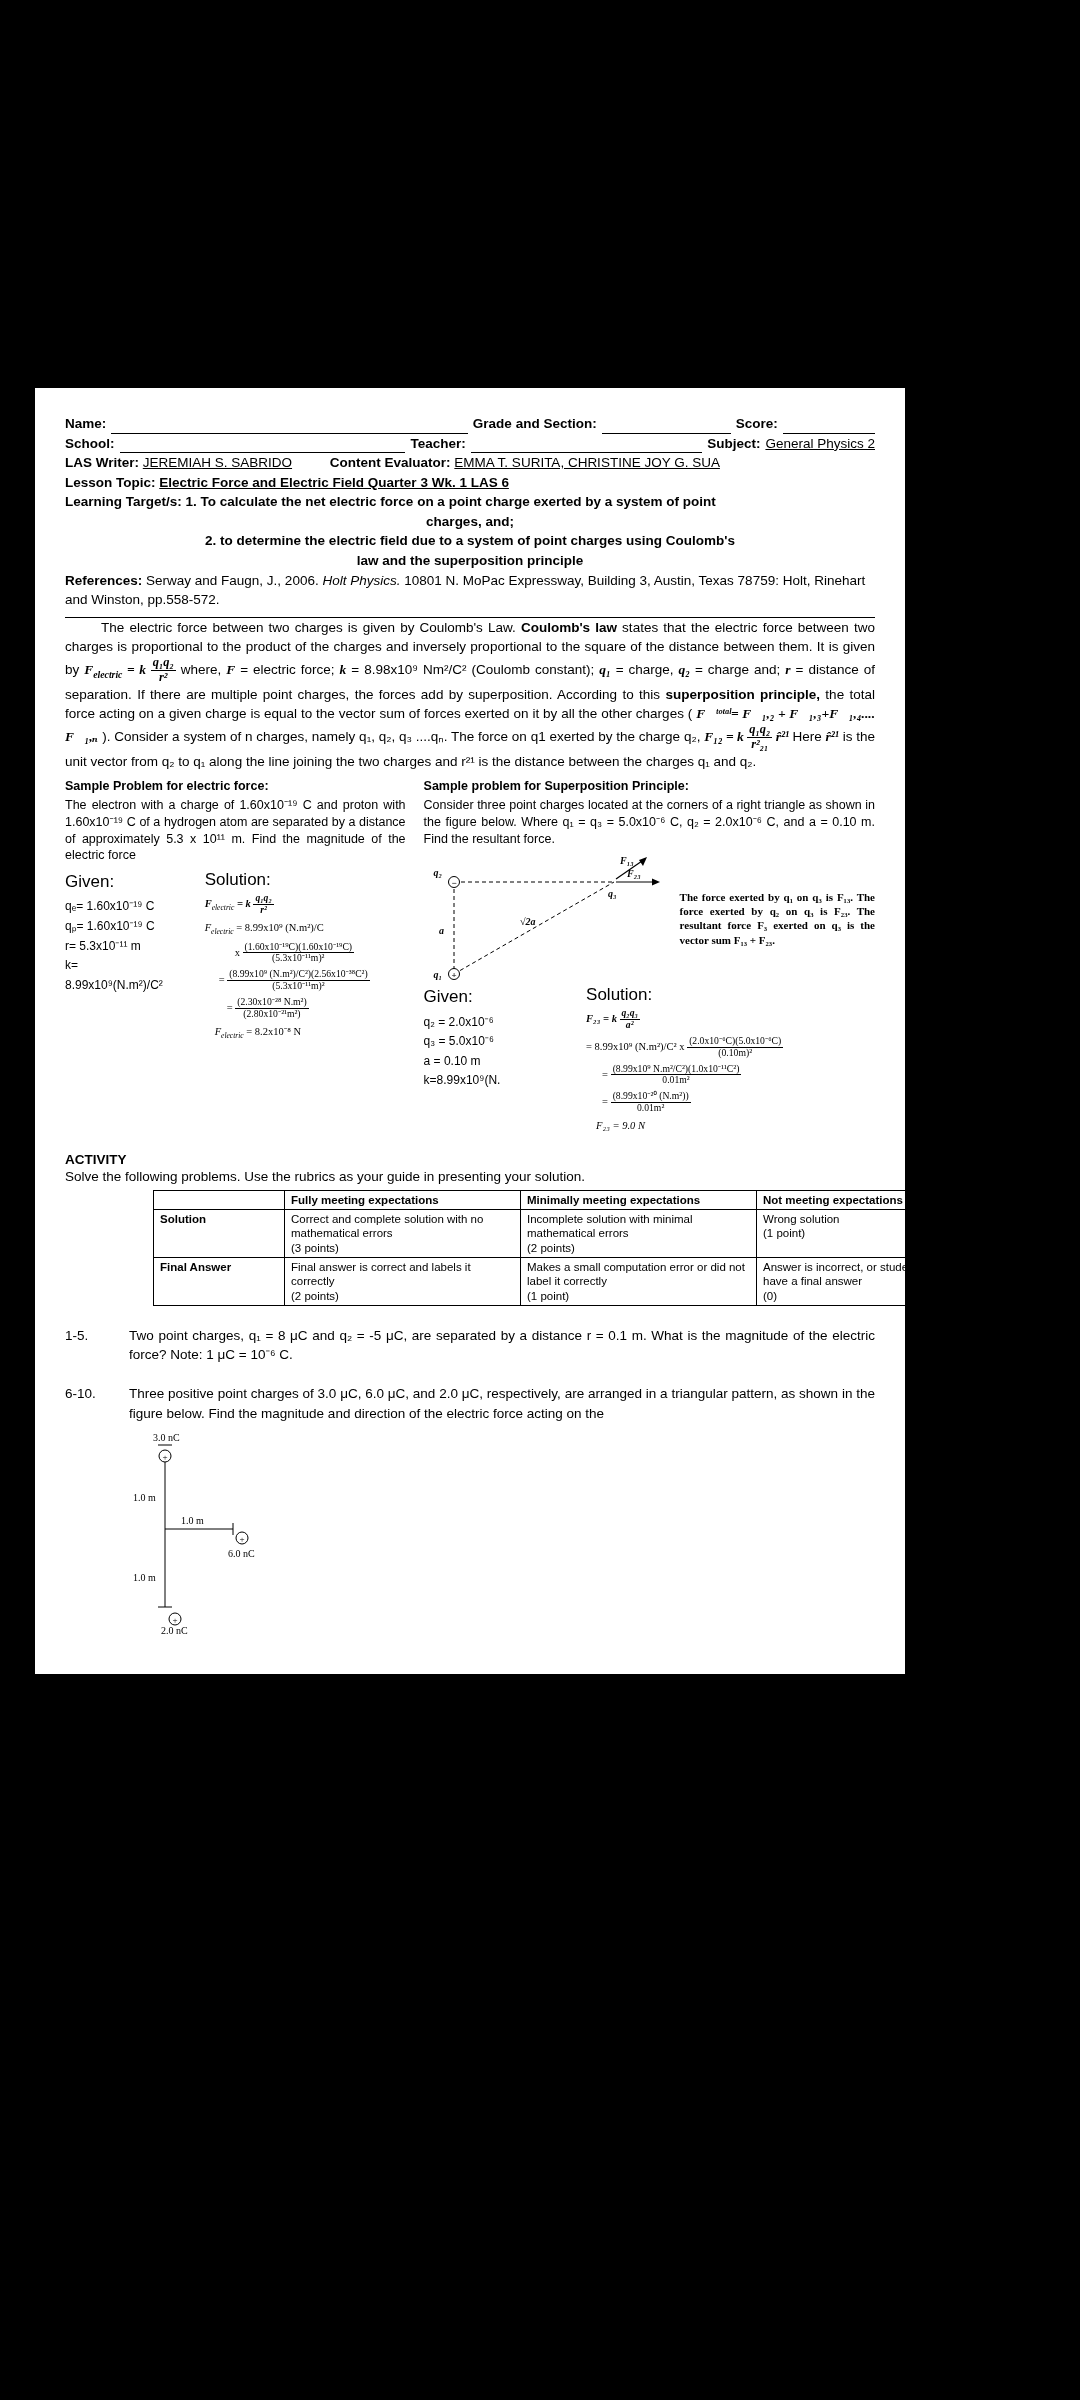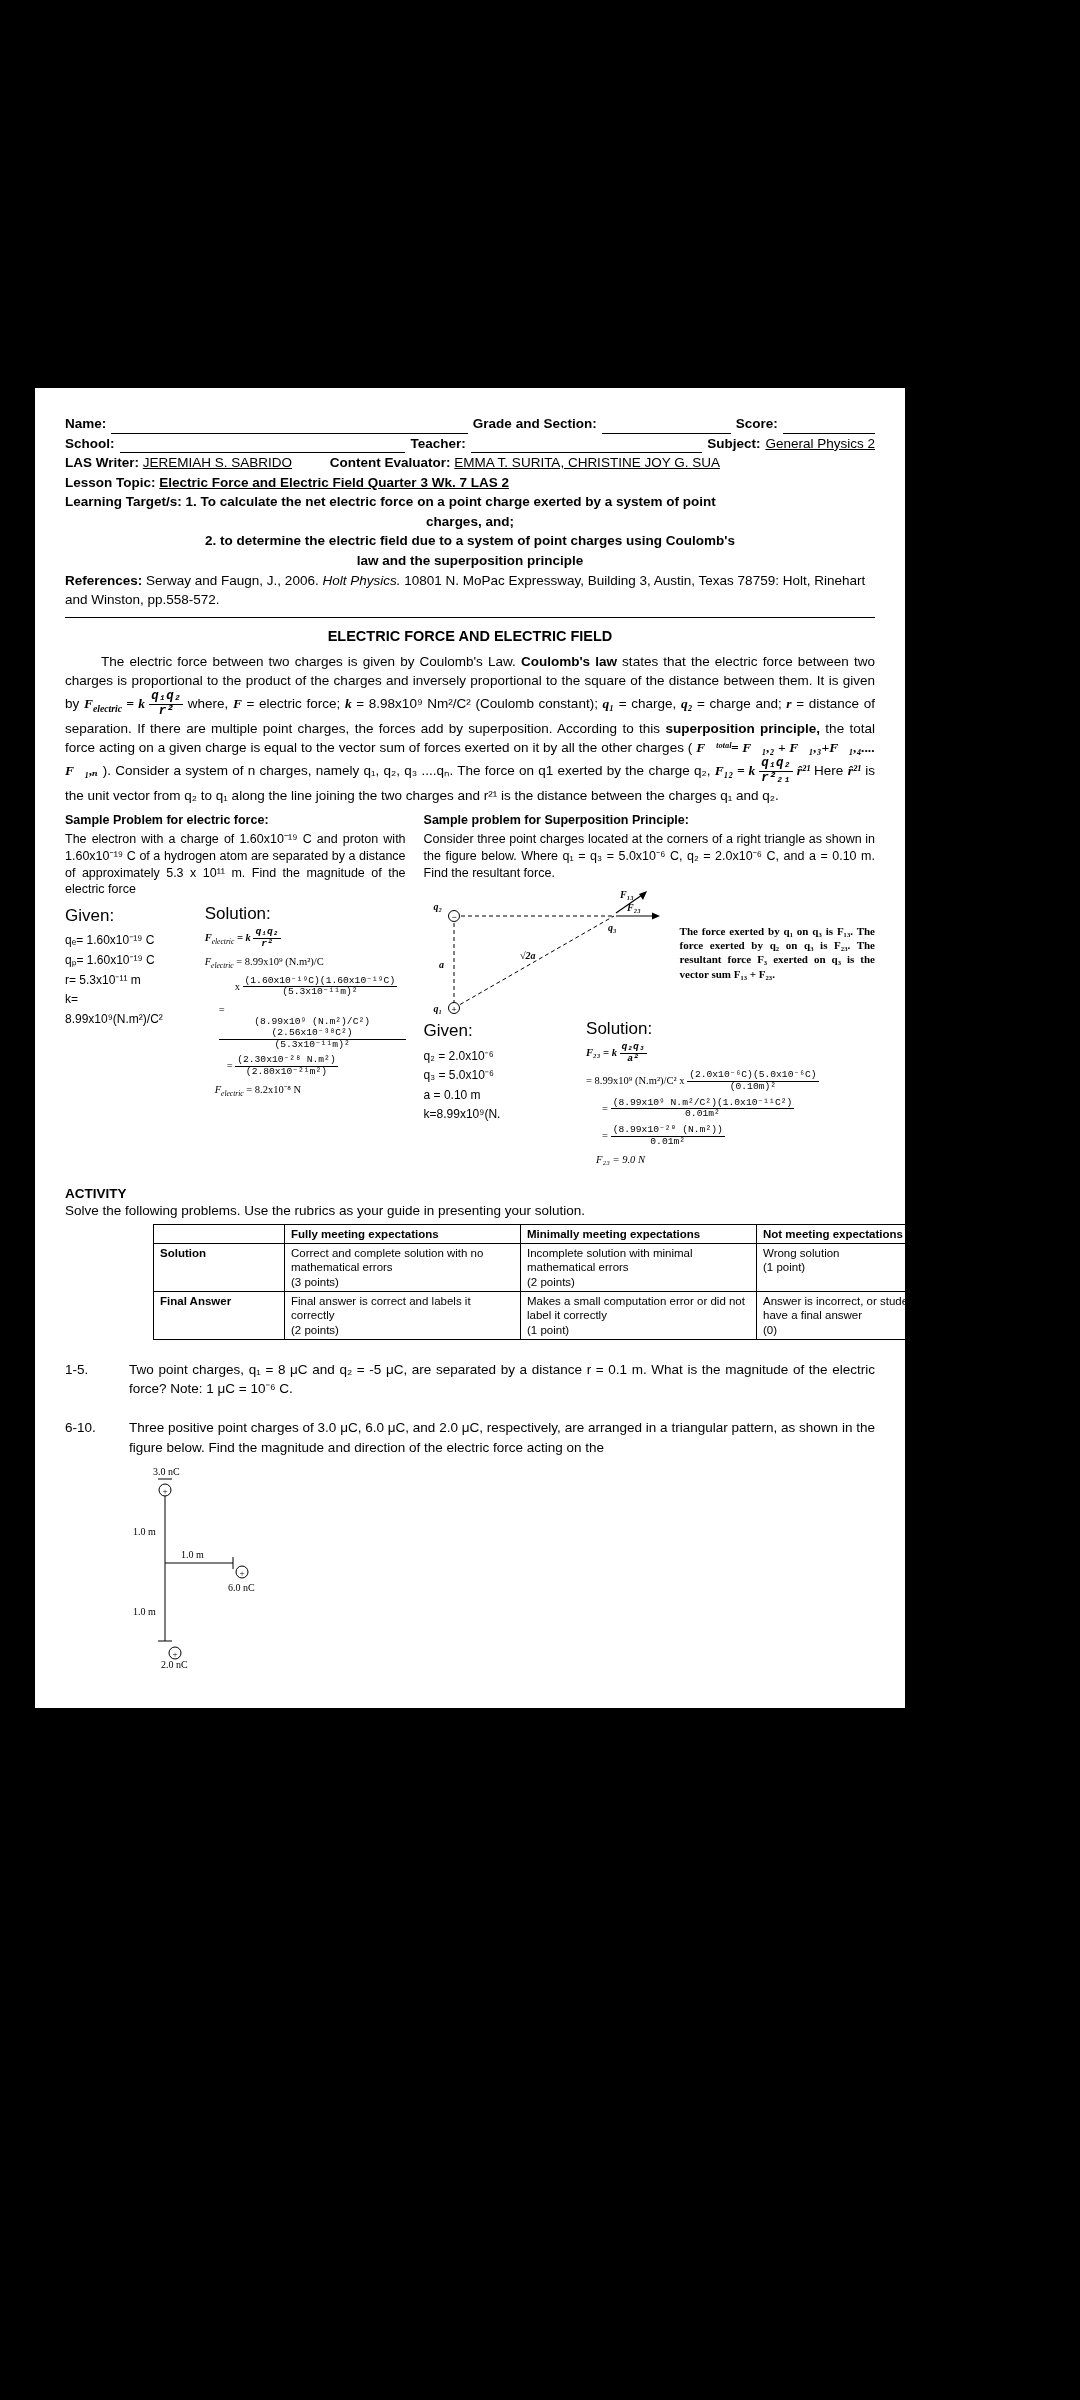--- a/index.html
+++ b/index.html
@@ -12,21 +12,21 @@
   .hline{font-size:13.5px;line-height:1.45;display:flex;align-items:baseline;}
   .hline > *{white-space:nowrap;}
   .hline > * + *{margin-left:5px;}
   .hblock{font-size:13.5px;line-height:1.45;}
   .blank{border-bottom:1px solid #000;height:14px;align-self:flex-end;}
   .divider{border-top:1.3px solid #000;margin:7px 0 0;}
   .title{text-align:center;font-weight:bold;font-size:14.5px;margin:10px 0 8px;}
   .intro{font-size:13.5px;line-height:1.42;text-align:justify;margin:0 0 8px;}
   .tab{display:inline-block;width:36px;}
   .fm{font-family:"Liberation Serif",serif;font-style:italic;}
-  .frac{display:inline-flex;flex-direction:column;text-align:center;vertical-align:middle;line-height:1.12;font-size:0.92em;font-family:Liberation Mono, monospace;}
+  .frac{display:inline-flex;flex-direction:column;text-align:center;vertical-align:middle;line-height:1.12;font-size:0.92em;}
   .frac .fn{border-bottom:1px solid #000;padding:0 2px;}
   .frac .fd{padding:0 2px;}
   sub{font-size:0.72em;}
   .samples{display:flex;gap:18px;margin-top:4px;}
   .scol-l{width:43%;}
   .scol-r{width:57%;}
   .sh{font-size:12.5px;font-weight:bold;margin:0 0 4px;}
   .sdesc{font-size:12.5px;line-height:1.34;margin:0 0 5px;text-align:justify;}
   .gsrow{display:flex;align-items:flex-start;}
   .gcol{width:41%;font-size:12px;line-height:1.55;}
@@ -75,42 +75,41 @@
 
     <div class="hblock">
       <span class="b">LAS Writer:</span>
       <span class="ul">JEREMIAH S. SABRIDO</span>
       <span class="b" style="margin-left:34px">Content Evaluator:</span>
       <span class="ul">EMMA T. SURITA, CHRISTINE JOY G. SUA</span>
     </div>
 
     <div class="hblock">
       <span class="b">Lesson Topic:</span>
-      <span class="b ul">Electric Force and Electric Field  Quarter 3 Wk. 7 LAS 2</span>
+      <span class="b ul">Electric Force and Electric Field  Quarter 3 Wk. 1 LAS 6</span>
     </div>
 
     <div class="hblock">
       <div>
         <span class="b">Learning Target/s:</span>
         <span class="b">1. To calculate the net electric force on a point charge exerted by a system of point</span>
       </div>
       <div class="center b">charges, and;</div>
       <div class="center b">2. to determine the electric field due to a system of point charges using Coulomb's</div>
       <div class="center b">law and the superposition principle</div>
     </div>
 
     <div class="hblock">
       <span class="b">References:</span><span> Serway and Faugn, J., 2006. </span><span class="i">Holt Physics.</span><span> 10801 N. MoPac Expressway, Building 3, Austin, Texas 78759: Holt, Rinehart and Winston, pp.558-572.</span>
     </div>
 
   </div>
 
   <div class="divider"></div>
 
-  <div class="title">ELECTRIC FORCE AND ELECTRIC FIELD</div>
 
   <p class="intro"><span class="tab"></span><span>The electric force between two charges is given by Coulomb's Law. </span><b>Coulomb's law</b><span> states that the electric force between two charges is proportional to the product of the charges and inversely proportional to the square of the distance between them. It is given by </span><b class="fm">F</b><sub class="fm b">electric</sub><b class="fm"> = k </b><span class="frac fm b">
         <span class="fn">q₁q₂</span>
         <span class="fd">r²</span>
       </span><span> where, </span><b class="fm">F</b><span> = electric force; </span><b class="fm">k</b><span> = 8.98x10⁹ Nm²/C² (Coulomb constant); </span><b class="fm">q₁</b><span> = charge, </span><b class="fm">q₂</b><span> = charge and; </span><b class="fm">r</b><span> = distance of separation. If there are multiple point charges, the forces add by superposition. According to this </span><b>superposition principle,</b><span> the total force acting on a given charge is equal to the vector sum of forces exerted on it by all the other charges ( </span><b class="fm">F⃗ᵗᵒᵗᵃˡ= F⃗₁,₂ + F⃗₁,₃+F⃗₁,₄.... F⃗₁,ₙ</b><span> ). Consider a system of n charges, namely q₁, q₂, q₃ ....qₙ. The force on q1 exerted by the charge q₂, </span><b class="fm">F₁₂</b><b class="fm"> = k </b><span class="frac fm b">
         <span class="fn">q₁q₂</span>
         <span class="fd">r²₂₁</span>
       </span><b class="fm"> r̂²¹ </b><span>Here </span><b class="fm">r̂²¹</b><span> is the unit vector from q₂ to q₁ along the line joining the two charges and r²¹ is the distance between the charges q₁ and q₂.</span></p>
 
   <div class="samples">

